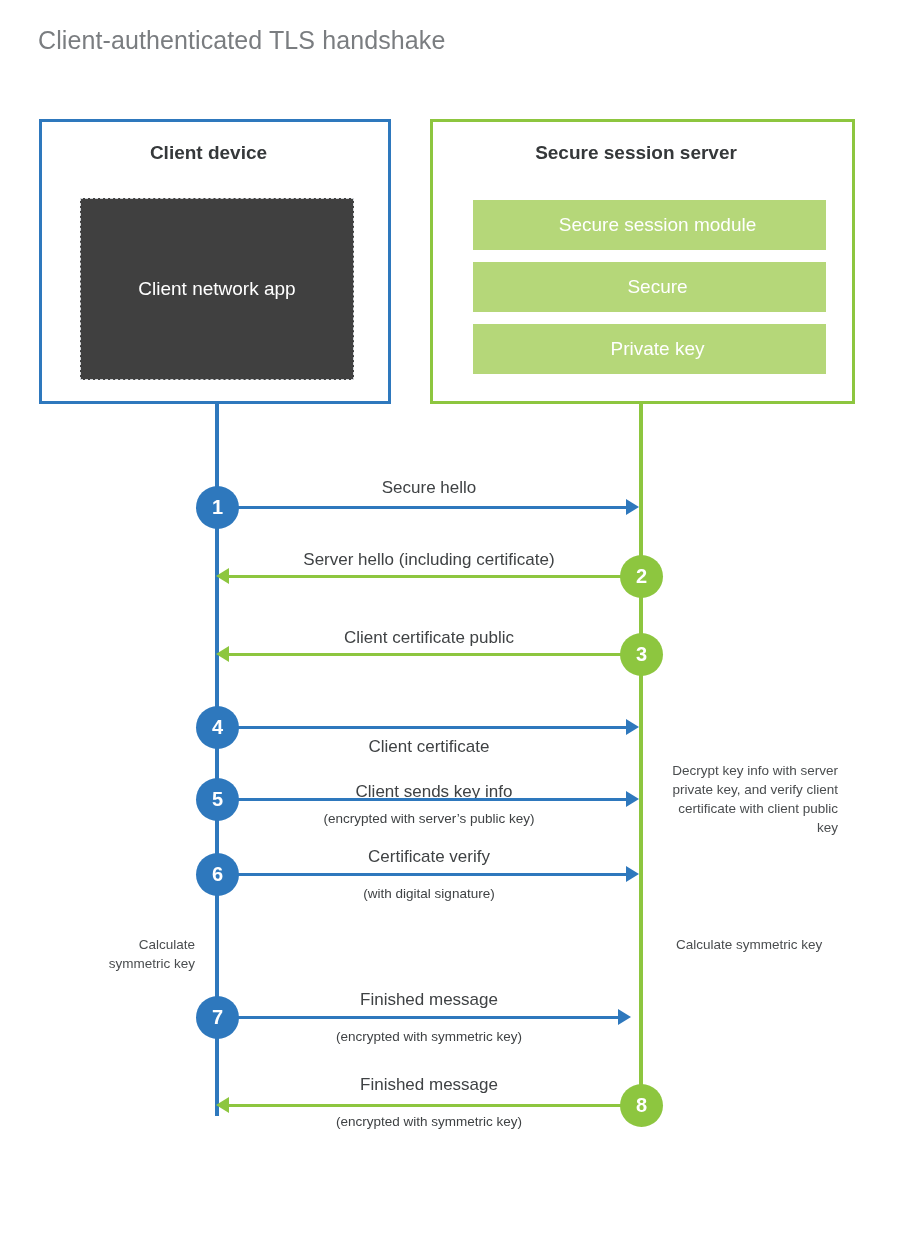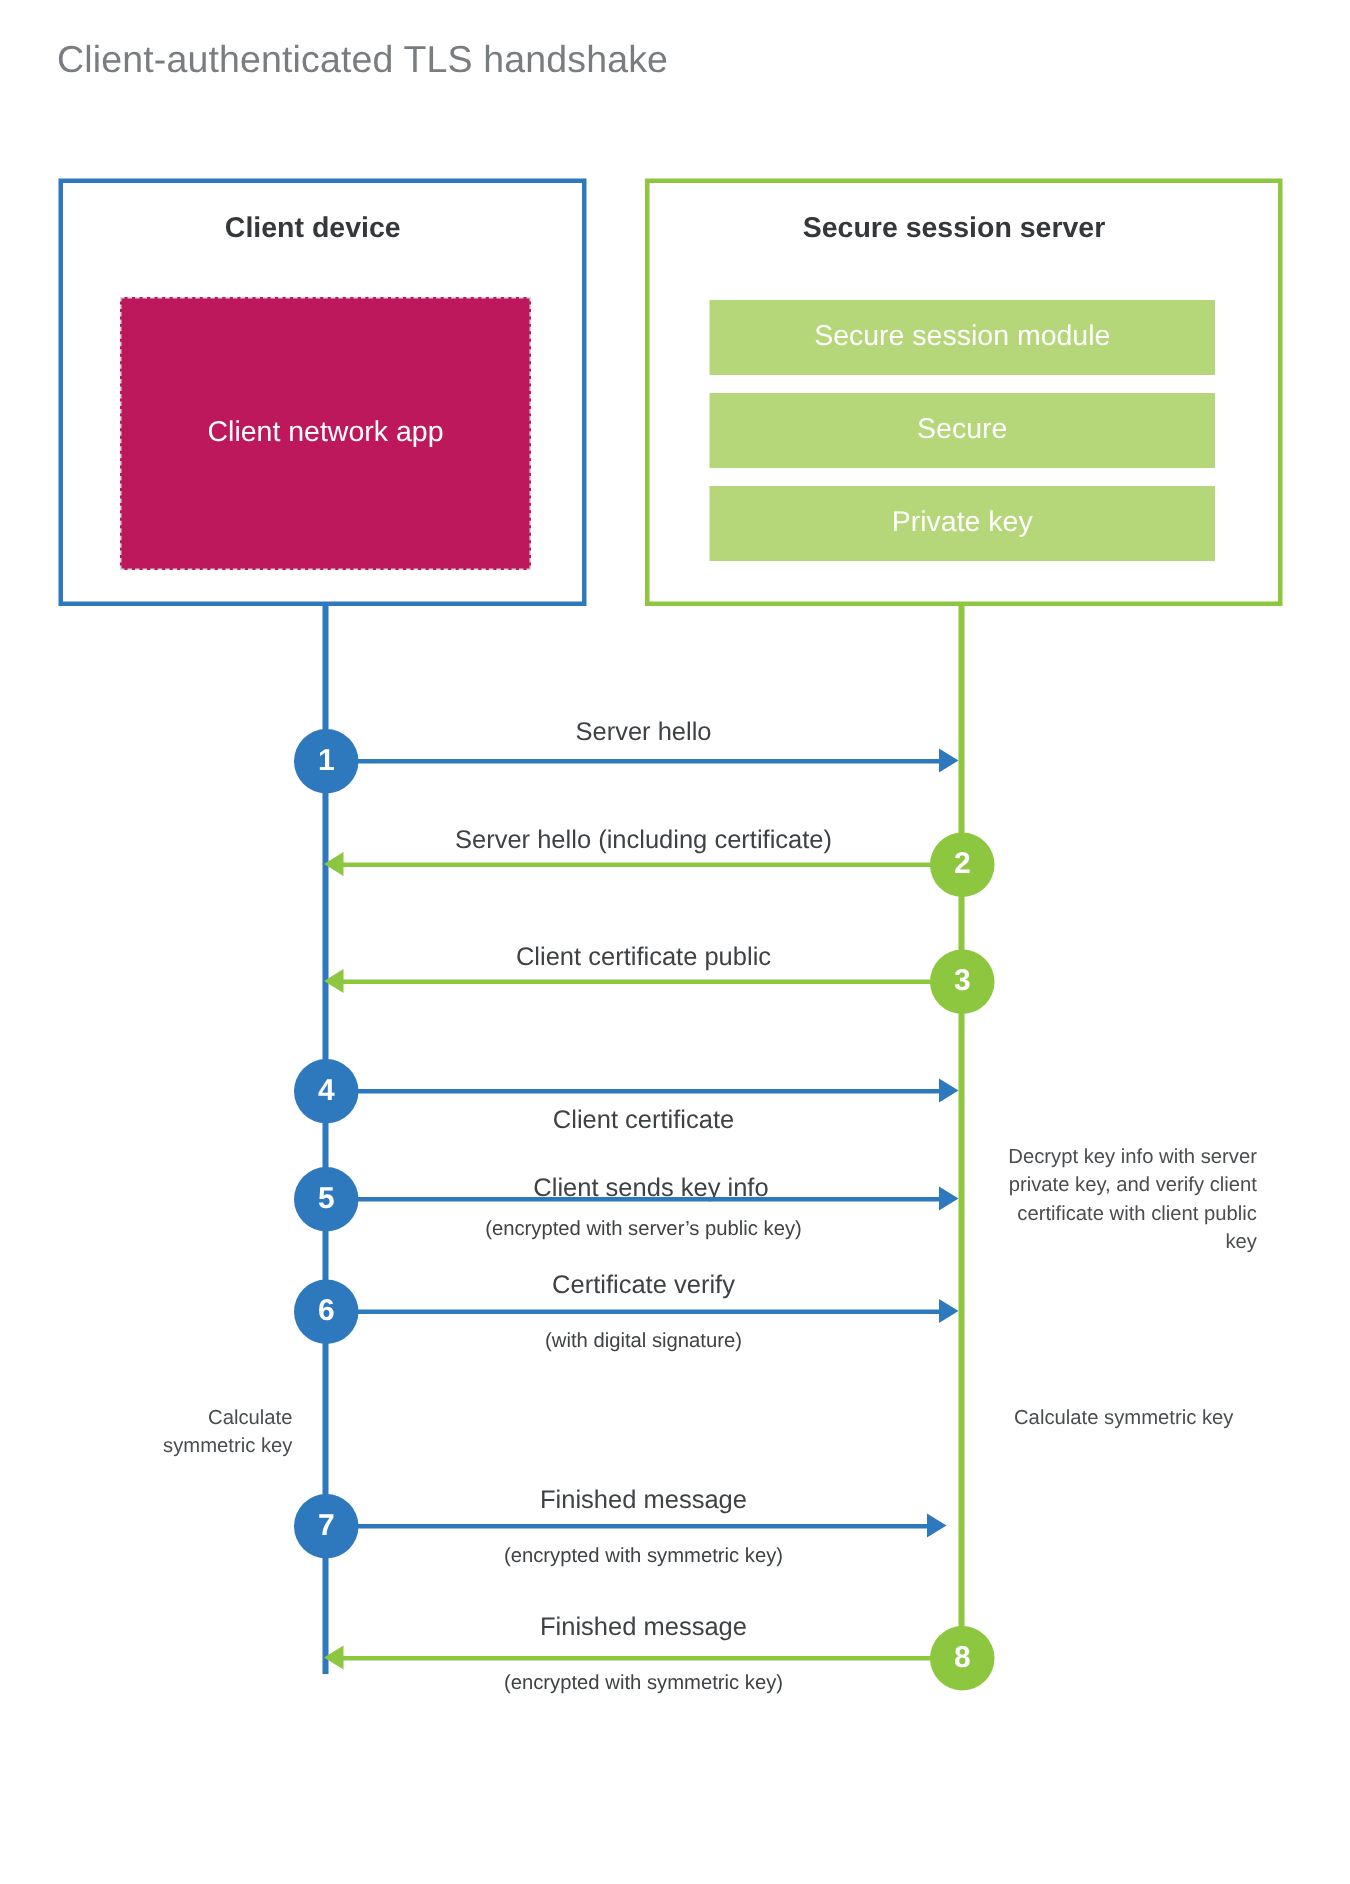--- a/index.html
+++ b/index.html
@@ -62,21 +62,21 @@
     color: #35383a;
   }
 
   
   #client-app {
     position: absolute;
     left: 38px;
     top: 76px;
     width: 274px;
     height: 182px;
-    background: #be185d;
+    background: #404040;
     border: 1px dashed #d6d9dc;
     box-sizing: border-box;
     display: flex;
     align-items: center;
     justify-content: center;
     text-align: center;
     color: #ffffff;
     font-size: 19px;
     line-height: 1.28;
     font-weight: 400;
@@ -88,20 +88,21 @@
     left: 40px;
     width: 337px;
     height: 50px;
     background: #b5d779;
     display: flex;
     align-items: center;
     justify-content: center;
     color: #ffffff;
     font-size: 19px;
     font-weight: 400;
+    padding-left: 16px;
   }
   .sb0 { top: 78px; }
   .sb1 { top: 140px; }
   .sb2 { top: 202px; }
 
   
   .lifeline {
     position: absolute;
     width: 4px;
   }
@@ -217,21 +218,21 @@
   <div id="server-box" class="party-box">
     <div class="party-title">Secure session server</div>
     <div class="server-block sb0">Secure session module</div>
     <div class="server-block sb1">Secure</div>
     <div class="server-block sb2">Private key</div>
   </div>
 
   <div id="client-lifeline" class="lifeline"></div>
   <div id="server-lifeline" class="lifeline"></div>
 
-  <div class="msg-label" style="left:217px; top:478px; width:424px;">Server hello</div>
+  <div class="msg-label" style="left:217px; top:478px; width:424px;">Secure hello</div>
   <div class="arrow-line blue" style="left:217px; top:506px; width:412px;"></div>
   <div class="arrow-head right" style="left:626px; top:499px;"></div>
   <div class="step-circle blue" style="left:196px; top:486px;">1</div>
 
   <div class="msg-label" style="left:217px; top:550px; width:424px;">Server hello (including certificate)</div>
   <div class="arrow-line green" style="left:228px; top:575px; width:413px;"></div>
   <div class="arrow-head left" style="left:216px; top:568px;"></div>
   <div class="step-circle green" style="left:620px; top:555px;">2</div>
 
   <div class="msg-label" style="left:217px; top:628px; width:424px;">Client certificate public</div>

